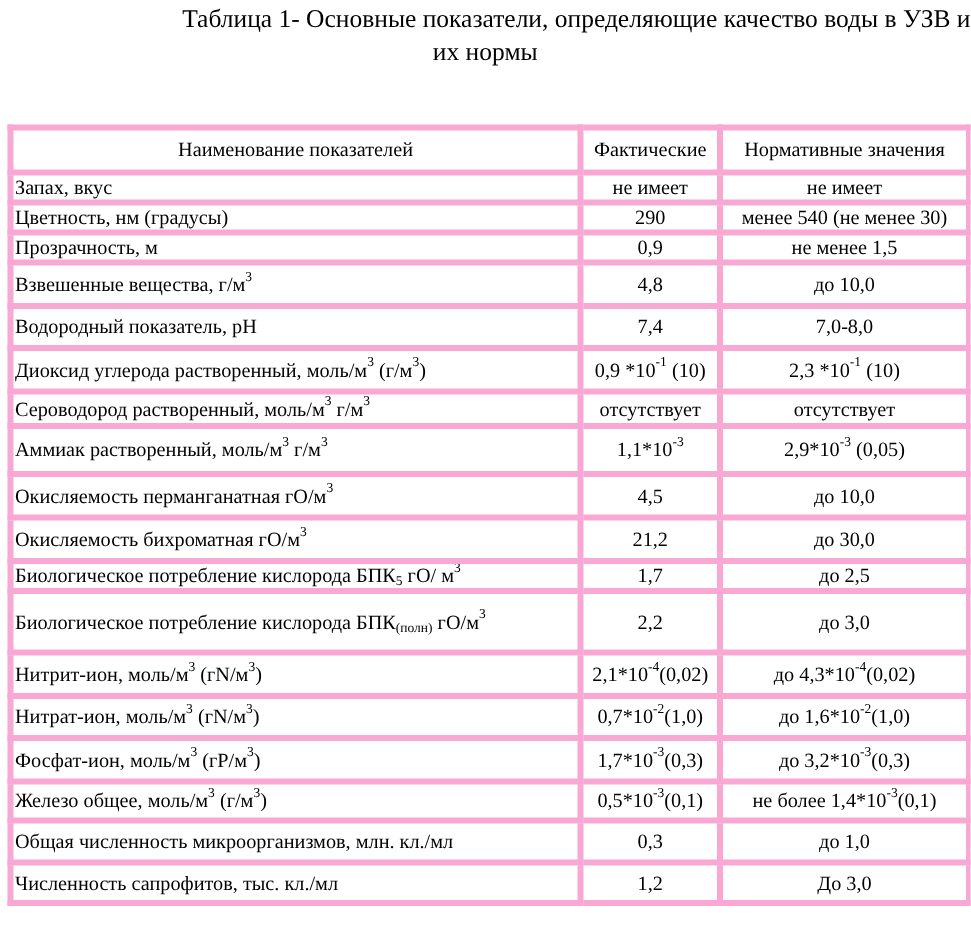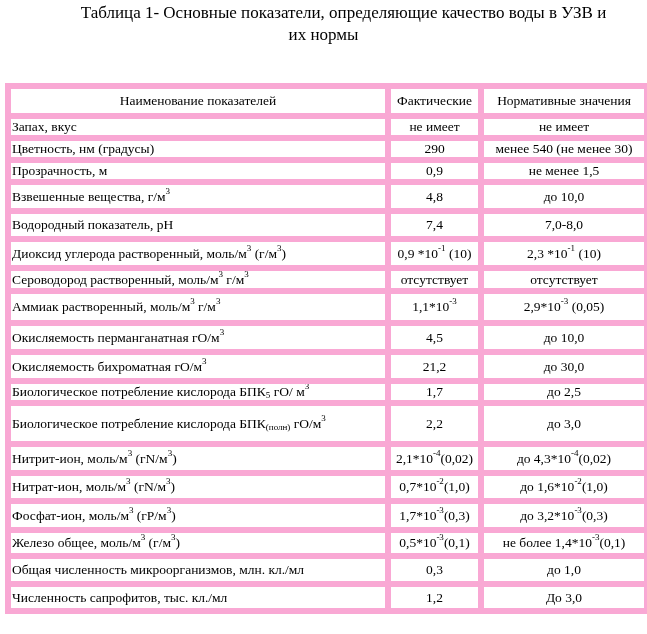--- a/index.html
+++ b/index.html
@@ -1,24 +1,24 @@
 <!DOCTYPE html>
 <html><head>
 <meta charset="utf-8">
 <style>
   html, body { margin:0; padding:0; background:#fff; }
   body { width:647px; height:634px; position:relative; overflow:hidden;
          font-family:"Liberation Serif", "DejaVu Serif", serif; color:#000; }
   .title { position:absolute; left:0; top:2px; width:647px; text-align:center;
            font-size:17px; line-height:22px; }
-  .title .l1 { display:block; padding-left:40px; }
+  .title .l1 { display:block; padding-left:40px;text-align:right; }
   .title .l2 { display:block; }
   table { position:absolute; left:5px; top:83px; width:639px; border-collapse:collapse;
           table-layout:fixed; font-size:13.5px; }
-  td { border:6px solid #f9a8d4; padding:0 1px; vertical-align:middle; white-space:nowrap; overflow:hidden; }
+  td { border:4px solid #f9a8d4; padding:0 1px; vertical-align:middle; white-space:nowrap; overflow:hidden; }
   td.c { text-align:center; }
   col.c1 { width:380px; } col.c2 { width:93px; } col.c3 { width:166px; }
   sup { font-size:9px; vertical-align:7px; line-height:0; }
   sub { font-size:9px; vertical-align:-2px; line-height:0; }
 </style>
 </head>
 <body>
 
 <div class="title">
   <span class="l1">Таблица 1- Основные показатели, определяющие качество воды в УЗВ и</span>

